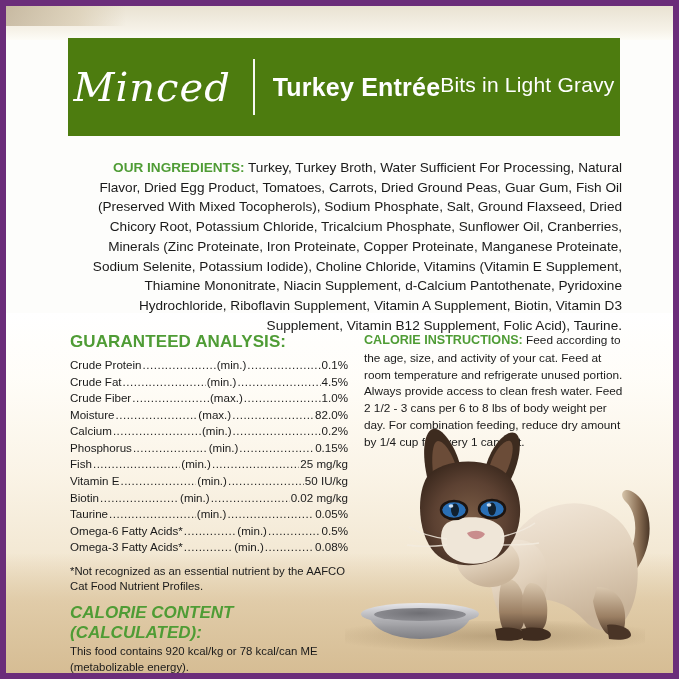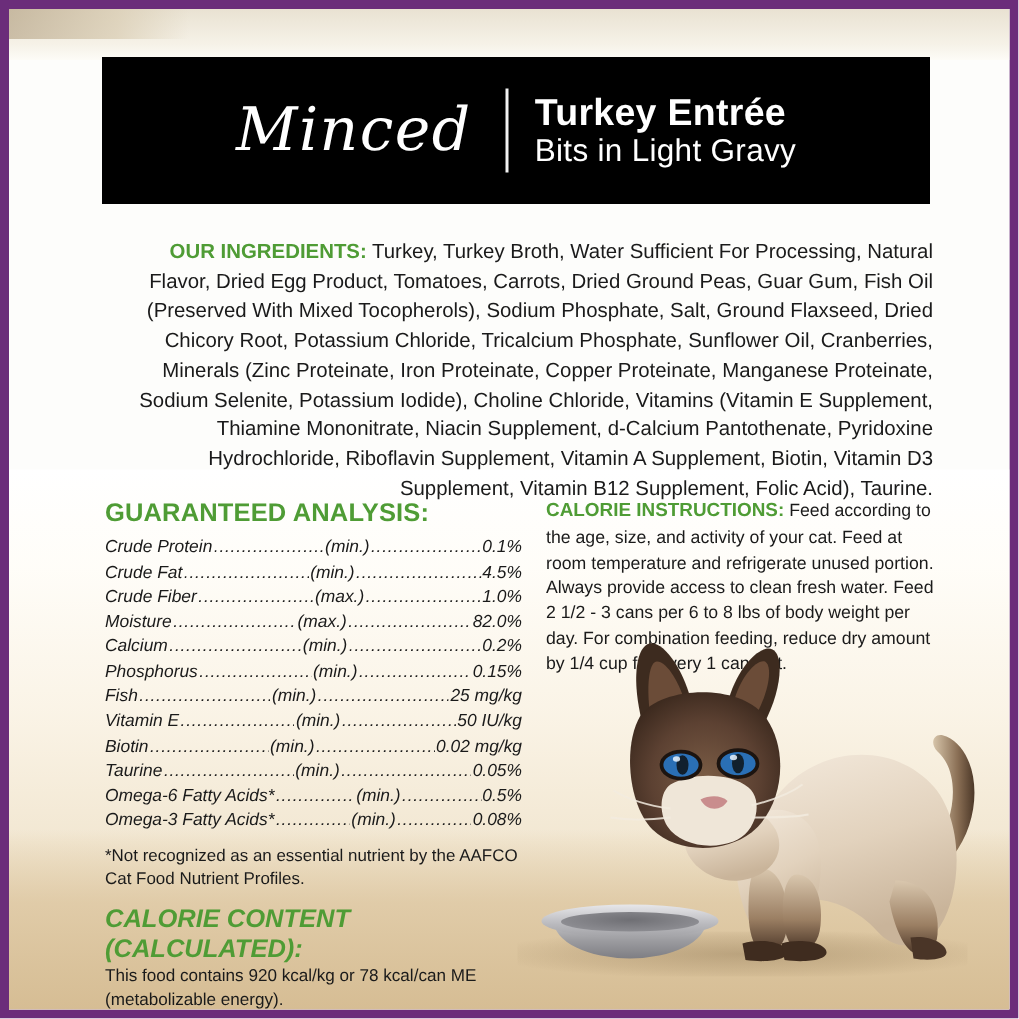--- a/index.html
+++ b/index.html
@@ -55,21 +55,21 @@
     opacity: .7;
   }
 
   
   .banner {
     position: absolute;
     left: 62px;
     top: 32px;
     width: 552px;
     height: 98px;
-    background: #000000;
+    background: #4d7c0f;
     display: flex;
     align-items: center;
     justify-content: center;
     color: #ffffff;
   }
   .banner-inner {
     display: flex;
     align-items: center;
     gap: 18px;
   }
@@ -82,23 +82,24 @@
     padding-right: 4px;
   }
   .banner-rule {
     width: 2px;
     height: 56px;
     background: #ffffff;
     opacity: .95;
   }
   .banner-text {
     display: flex;
-    flex-direction: column;
+    flex-direction: row;
     justify-content: center;
     line-height: 1.12;
+    text-align: right;
   }
   .banner-line1 {
     font-size: 25px;
     font-weight: bold;
     letter-spacing: .2px;
   }
   .banner-line2 {
     font-size: 21px;
     font-weight: normal;
     letter-spacing: .2px;
@@ -143,21 +144,20 @@
     margin-bottom: 5px;
   }
   .ga-list {
     font-size: 11.6px;
     line-height: 1.43;
   }
   .ga-row {
     display: flex;
     align-items: center;
     white-space: nowrap;
-    font-style: italic;
   }
   .ga-name {
     flex: 0 0 auto;
   }
   .ga-dots {
     flex: 1 1 auto;
     overflow: hidden;
     white-space: nowrap;
     letter-spacing: .5px;
     margin: 0 1px;

